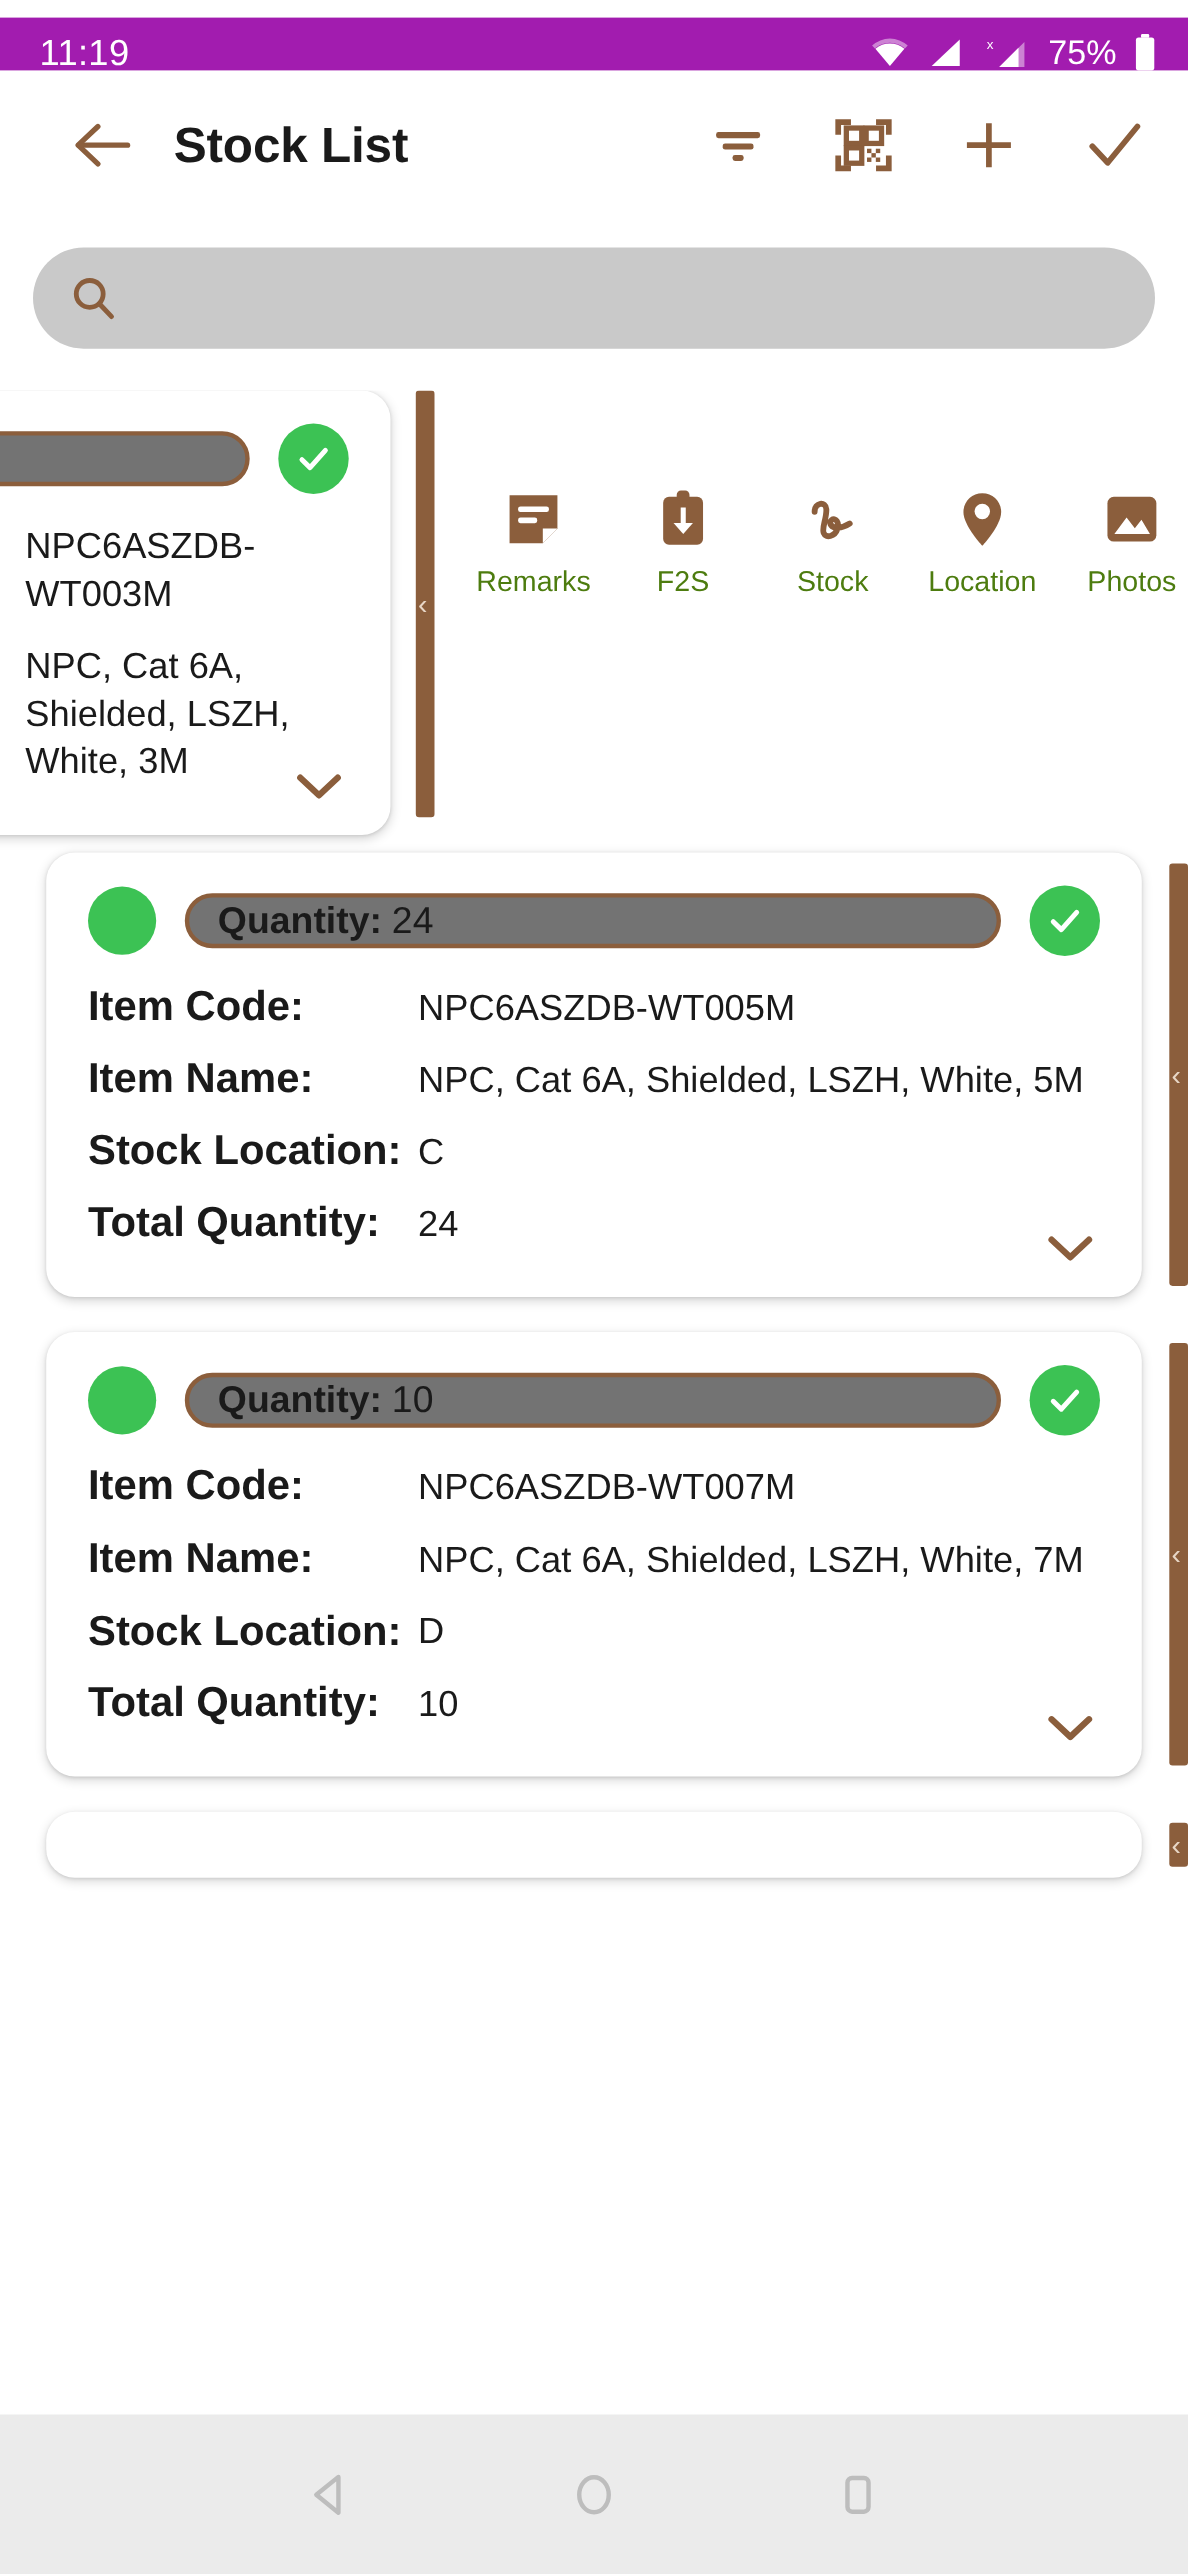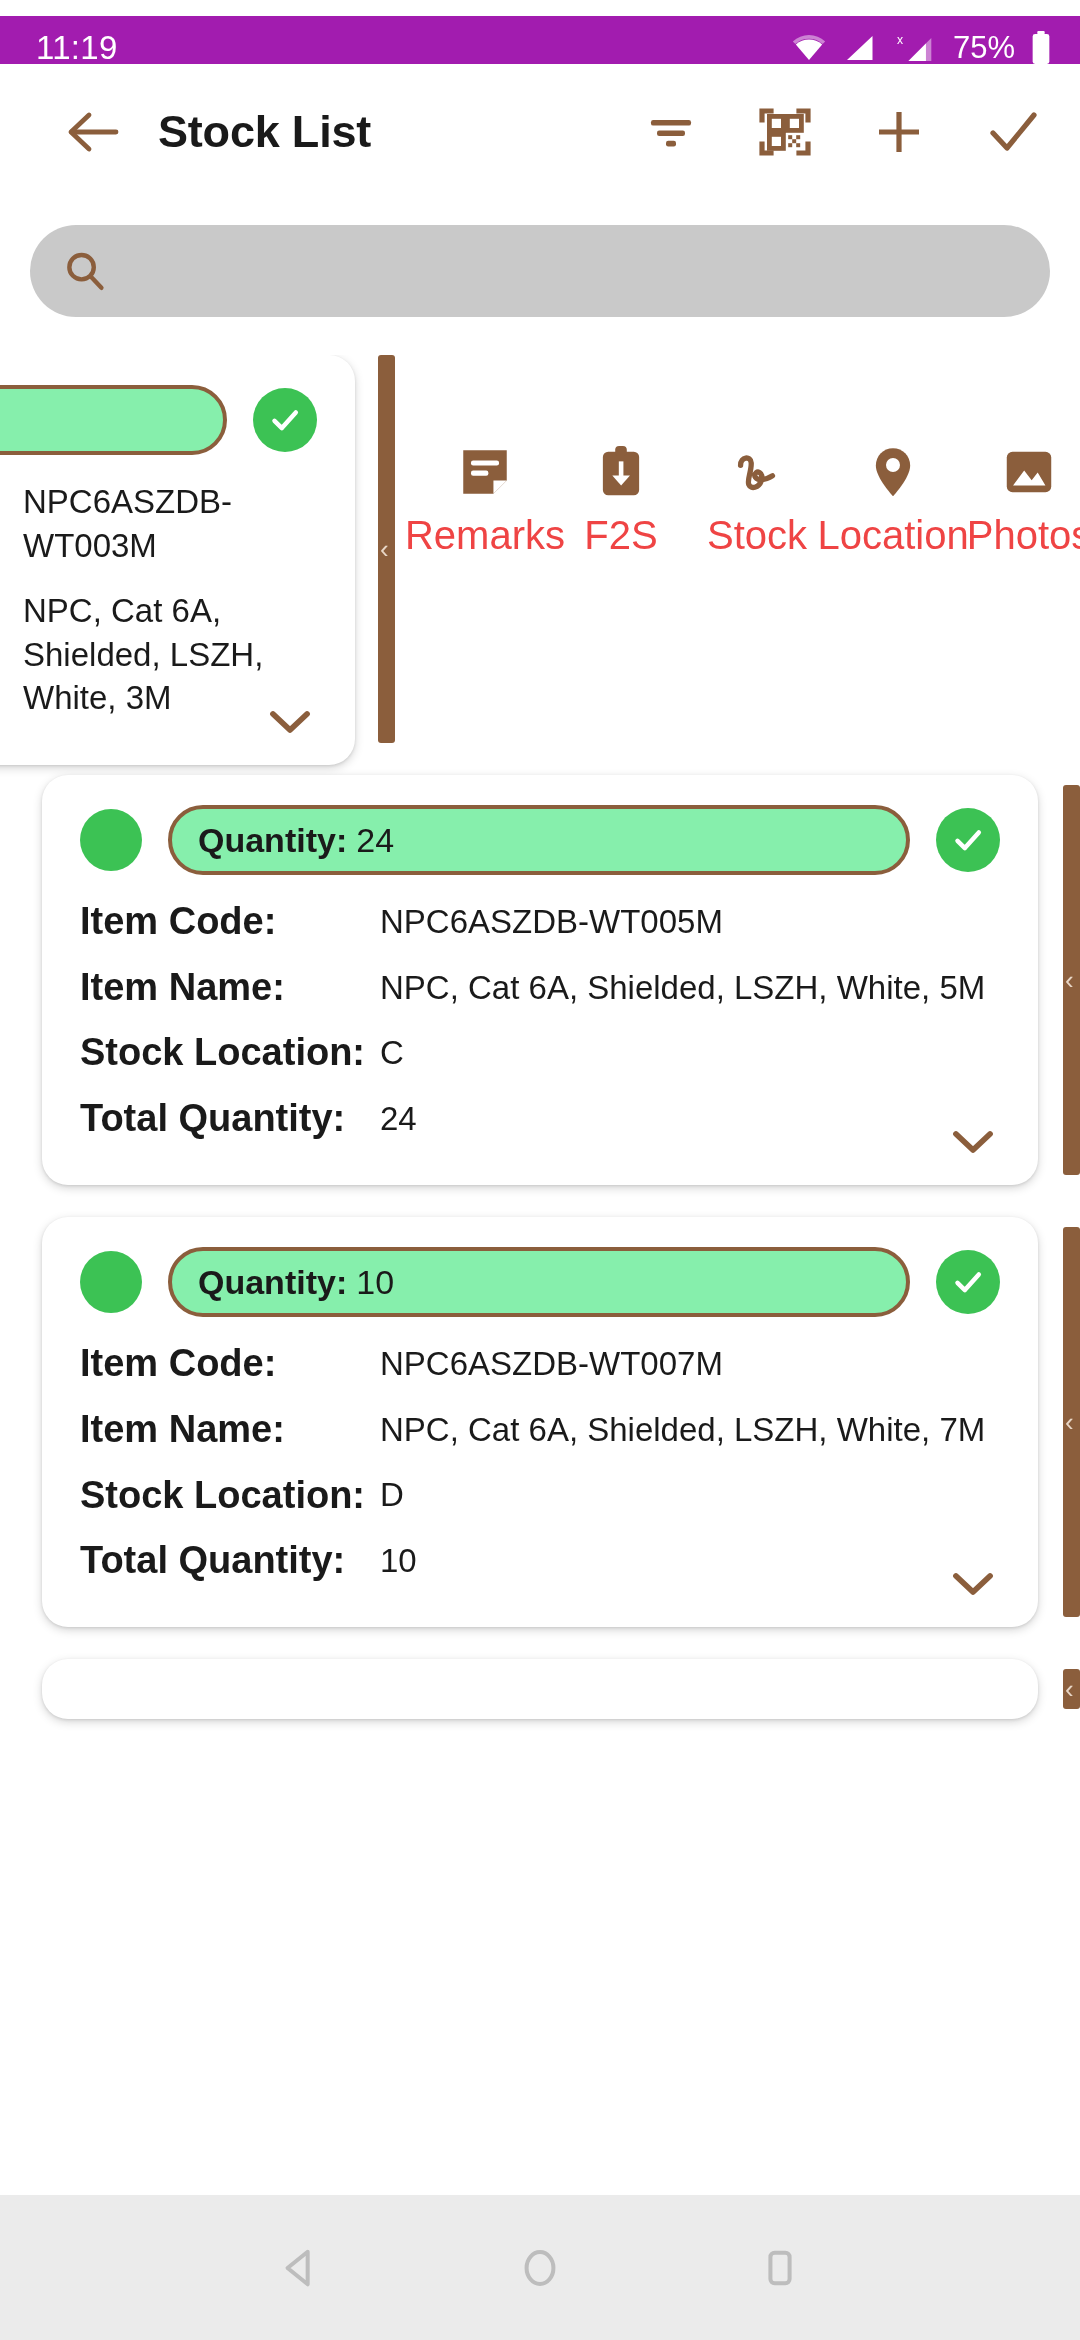--- a/index.html
+++ b/index.html
@@ -165,22 +165,22 @@
     padding-left: 22px;
   }
   .action-item {
     width: 136px;
     display: flex;
     flex-direction: column;
     align-items: center;
     gap: 12px;
   }
   .action-label {
-    font-size: 40px;
-    color: #ef4444;
+    font-size: 26px;
+    color: #4d7c0f;
     white-space: nowrap;
   }
 
   
   .card {
     position: relative;
     background: #ffffff;
     border-radius: 26px;
     box-shadow: 0 3px 10px rgba(0,0,0,0.17), 0 1px 3px rgba(0,0,0,0.10);
     padding: 30px 38px 34px 38px;
@@ -204,28 +204,28 @@
     margin-bottom: 14px;
   }
   .green-dot {
     width: 62px; height: 62px;
     border-radius: 50%;
     background: #3cc254;
     flex: 0 0 auto;
   }
   .qty-field {
     flex: 1;
-    height: 70px;
+    height: 50px;
     border: 4px solid #8b5e3c;
     border-radius: 36px;
     display: flex;
     align-items: center;
     padding: 0 26px;
     gap: 9px;
-    background: #86efac;
+    background: #737373;
     min-width: 0;
   }
   .qty-label {
     font-size: 34px;
     font-weight: 700;
     color: #1a1a1a;
     white-space: nowrap;
   }
   .qty-value {
     font-size: 34px;

